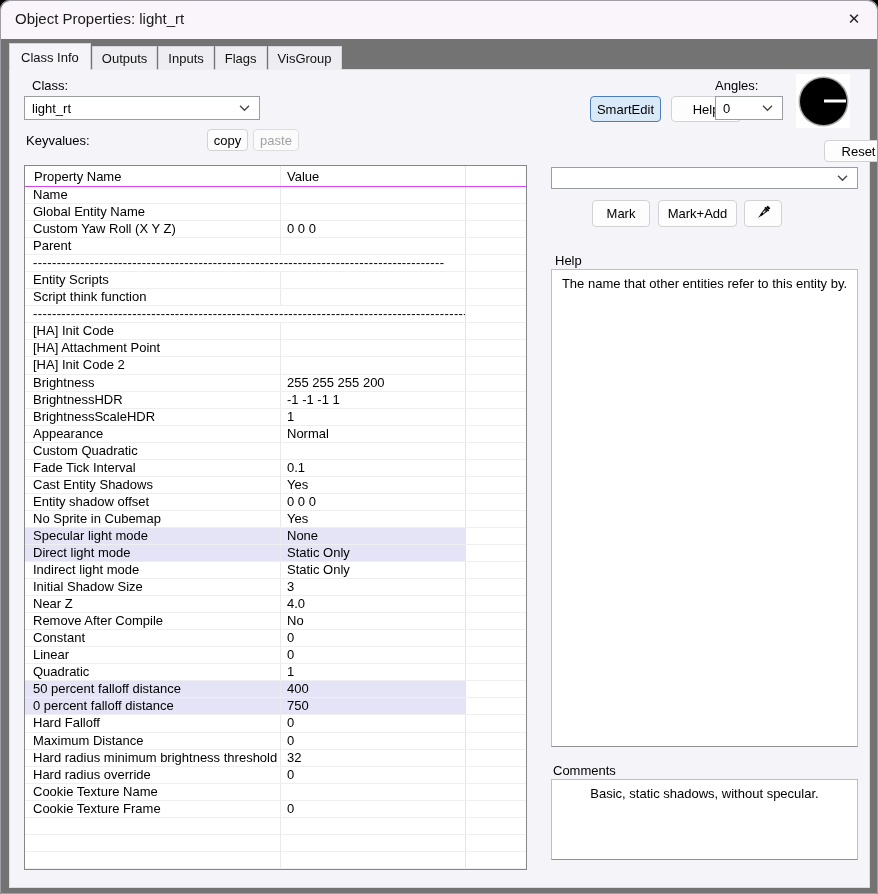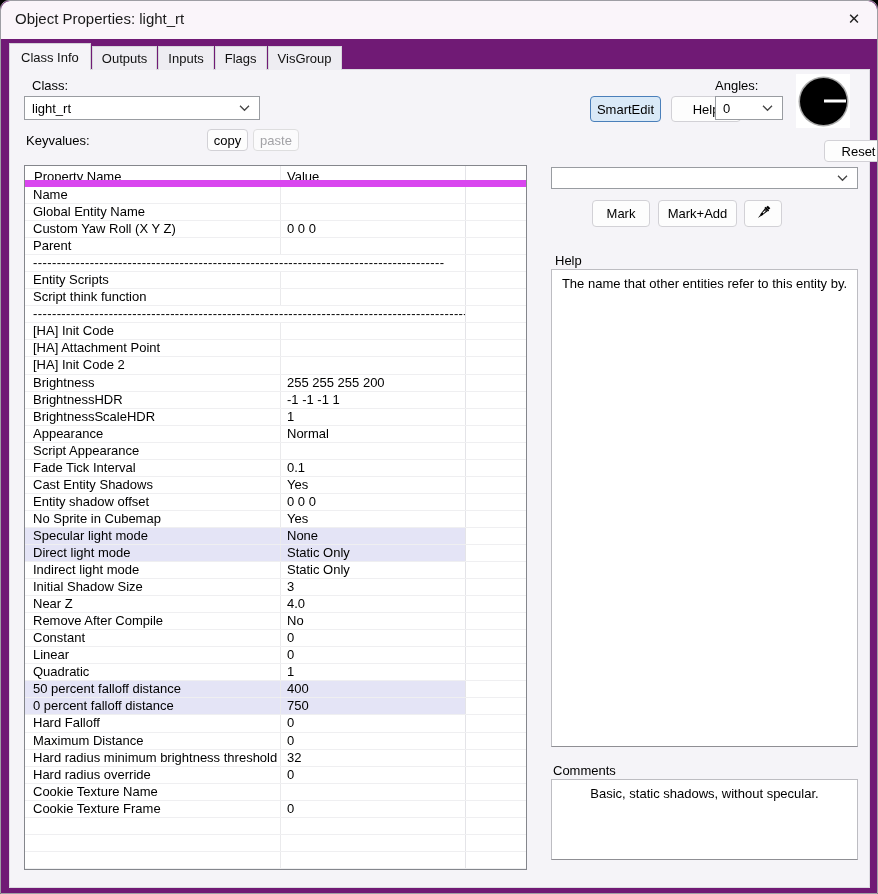--- a/index.html
+++ b/index.html
@@ -1,20 +1,20 @@
 <!DOCTYPE html>
 <html><head>
 <meta charset="utf-8">
 <style>
   html,body{margin:0;padding:0;background:#000;}
   *{box-sizing:border-box;}
   body{font-family:"Liberation Sans", sans-serif; -webkit-font-smoothing:antialiased;}
   #window{
     position:relative; width:878px; height:894px; overflow:hidden;
-    background:#701a75; border-radius:9px 9px 0 0;
+    background:#737373; border-radius:9px 9px 0 0;
     border:1px solid #9e9ea4;
   }
   
   #titlebar{position:absolute;left:0;top:0;width:100%;height:38px;background:#faf5fa;border-radius:9px 9px 0 0;}
   #title{position:absolute;left:14px;top:9px;font-size:15px;color:#1a1a1a;}
   #closebtn{position:absolute;right:11px;top:7px;width:24px;height:22px;display:flex;align-items:center;justify-content:center;
     font-size:15px;color:#222;cursor:default;}
   
   #tabbar{position:absolute;left:8px;top:42px;height:27px;display:flex;align-items:flex-end;z-index:3;}
   .tab{height:24px;padding:0 9px;display:flex;align-items:center;font-size:13px;color:#111;
@@ -31,21 +31,21 @@
   .btn{position:absolute;display:flex;align-items:center;justify-content:center;background:#fdfdfd;
     border:1px solid #d2d1d6;border-radius:4px;font-size:13px;color:#000;margin-left:39px;}
   .btn.disabled{color:#a2a2a6;border-color:#dededf;background:#fbfbfc;}
   .btn.accent{background:#d9e9f7;border:1px solid #4a7fba;}
   
   #angle-dial-box{position:absolute;left:786px;top:4px;width:54px;height:54px;background:#fff;display:flex;align-items:center;justify-content:center;}
   #angle-dial{position:relative;width:47px;height:47px;background:#000;border-radius:50%;box-shadow:0 0 0 1.5px #a9a9a9;}
   #angle-needle{position:absolute;right:1px;top:50%;transform:translateY(-50%);width:22px;height:3px;background:#fff;}
   
   #ptable{position:absolute;left:14px;top:95px;width:503px;height:705px;background:#fff;border:1px solid #84868c;overflow:hidden;}
-  #phead{display:flex;height:21px;border-bottom:7px solid #d946ef;font-size:13px;color:#000;}
+  #phead{display:flex;height:21px;border-bottom:1px solid #d946ef;font-size:13px;color:#000;}
   .tc{white-space:nowrap;overflow:hidden;height:100%;}
   .c1{width:256px;border-right:1px solid #eaeaec;padding-left:8px;}
   .c2{width:185px;border-right:1px solid #e4e4e8;padding-left:6px;}
   .c3{width:60px;}
   #phead .c1{padding-left:9px;padding-top:3px;}
   #phead .c2{padding-top:3px;}
   .trow{display:flex;height:17.05px;border-bottom:1px solid #efeff1;font-size:13px;color:#000;}
   .trow .tc{line-height:16px;}
   .trow .hl{background:#e4e4f6;}
   .cdiv{width:441px;border-right:1px solid #e4e4e8;padding-left:8px;}
@@ -175,21 +175,21 @@
             <div class="tc c1">BrightnessScaleHDR</div>
             <div class="tc c2">1</div>
             <div class="tc c3"></div>
           </div>
           <div class="trow">
             <div class="tc c1">Appearance</div>
             <div class="tc c2">Normal</div>
             <div class="tc c3"></div>
           </div>
           <div class="trow">
-            <div class="tc c1">Script Appearance</div>
+            <div class="tc c1">Custom Quadratic</div>
             <div class="tc c2"></div>
             <div class="tc c3"></div>
           </div>
           <div class="trow">
             <div class="tc c1">Fade Tick Interval</div>
             <div class="tc c2">0.1</div>
             <div class="tc c3"></div>
           </div>
           <div class="trow">
             <div class="tc c1">Cast Entity Shadows</div>

